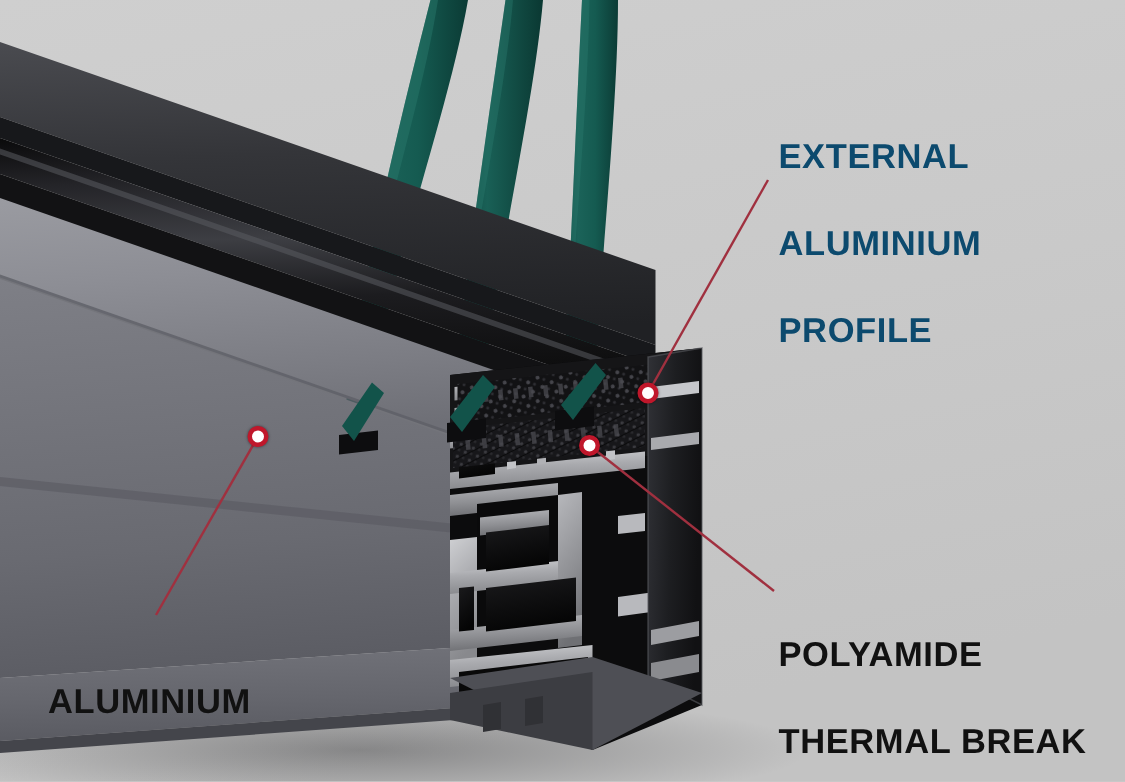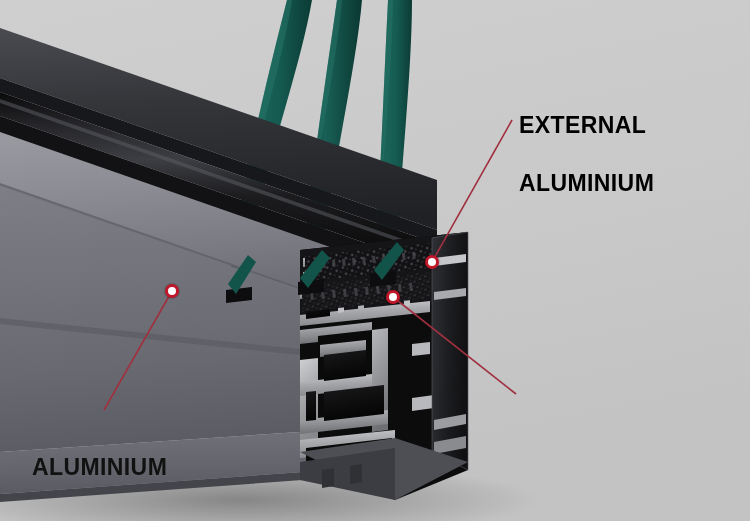--- a/index.html
+++ b/index.html
@@ -303,26 +303,29 @@
     <svg id="leader-lines" viewBox="0 0 750 521" xmlns="http://www.w3.org/2000/svg">
       <line id="leader-external" x1="432" y1="262" x2="512" y2="120" stroke="#a0303f" stroke-width="1.6"></line>
       <line id="leader-polyamide" x1="393" y1="297" x2="516" y2="394" stroke="#a0303f" stroke-width="1.6"></line>
       <line id="leader-internal" x1="172" y1="291" x2="104" y2="410" stroke="#a0303f" stroke-width="1.6"></line>
     </svg>
 
     <div class="callout-dot" id="dot-external" style="left: 432px; top: 262px; border-color: rgb(192, 23, 43);"></div>
     <div class="callout-dot" id="dot-polyamide" style="left: 393px; top: 297px; border-color: rgb(192, 23, 43);"></div>
     <div class="callout-dot" id="dot-internal" style="left: 172px; top: 291px; border-color: rgb(192, 23, 43);"></div>
 
-    <div class="callout-label" id="label-external" style="left: 519px; top: 82px; color: #000000;">
+    <div class="callout-label" id="label-external" style="left: 519px; top: 61px; color: #0c4a6e;">
       <span>EXTERNAL</span>
       <span>ALUMINIUM</span>
+      <span>PROFILE</span>
     </div>
 
     <div class="callout-label" id="label-polyamide" style="left: 519px; top: 393px; color: rgb(17, 17, 17);">
+      <span>POLYAMIDE</span>
+      <span>THERMAL BREAK</span>
     </div>
 
     <div class="callout-label" id="label-internal" style="left: 32px; top: 424px; color: rgb(17, 17, 17);">
       <span>ALUMINIUM</span>
       
     </div>
 
   </div>
 </div>
 

